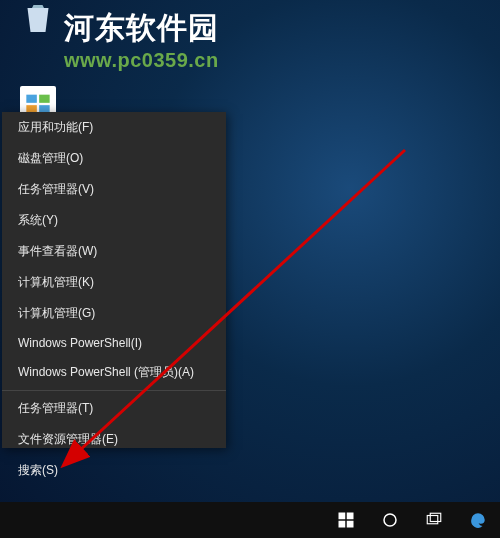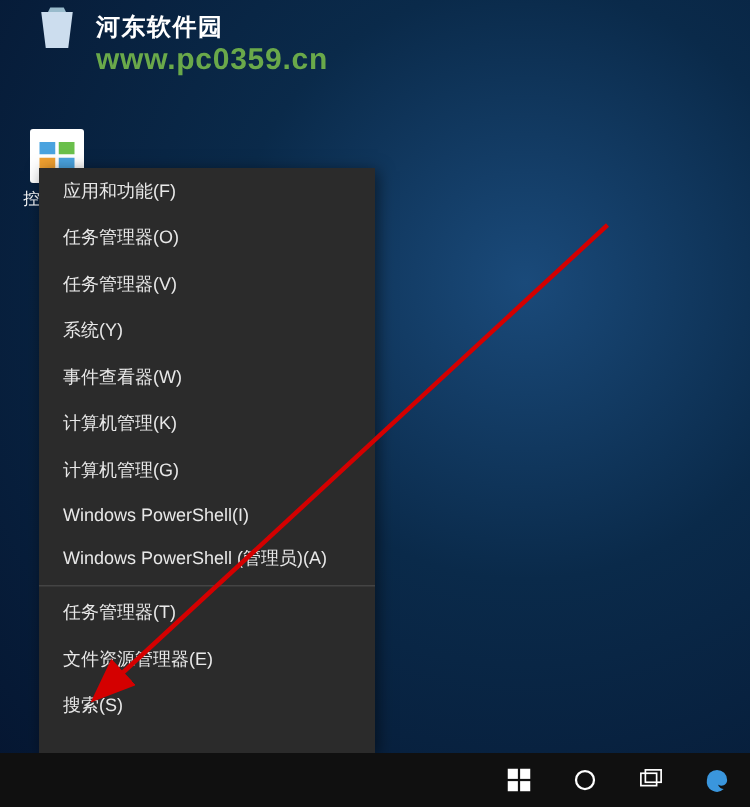--- a/index.html
+++ b/index.html
@@ -36,36 +36,36 @@
       height: 36px;
     }
     .watermark {
       position: absolute;
       top: 8px;
       left: 64px;
       pointer-events: none;
     }
     .watermark .title {
       color: #fff;
-      font-size: 16px;
+      font-size: 30px;
       font-weight: bold;
       letter-spacing: 1px;
     }
     .watermark .url {
       color: #6aa94a;
       font-size: 20px;
       font-weight: bold;
       letter-spacing: 0.5px;
     }
     .start-menu {
       position: absolute;
-      left: 26px;
+      left: 2px;
       top: 112px;
       width: 224px;
-      height: 390px;
+      height: 336px;
       background: #2b2b2b;
       color: #e8e8e8;
       font-size: 12px;
       box-shadow: 2px 2px 10px rgba(0,0,0,0.5);
     }
     .menu-item {
       padding: 7px 16px;
       cursor: pointer;
       display: flex;
       align-items: center;
@@ -133,21 +133,21 @@
 <div class="watermark">
   <div class="title">河东软件园</div>
   <div class="url">www.pc0359.cn</div>
 </div>
 
 <div class="start-menu">
   <div class="menu-item">
       <span>应用和功能(F)</span>
     </div>
   <div class="menu-item">
-      <span>任务管理器(O)</span>
+      <span>磁盘管理(O)</span>
     </div>
   <div class="menu-item">
       <span>任务管理器(V)</span>
     </div>
   <div class="menu-item">
       <span>系统(Y)</span>
     </div>
   <div class="menu-item">
       <span>事件查看器(W)</span>
     </div>

